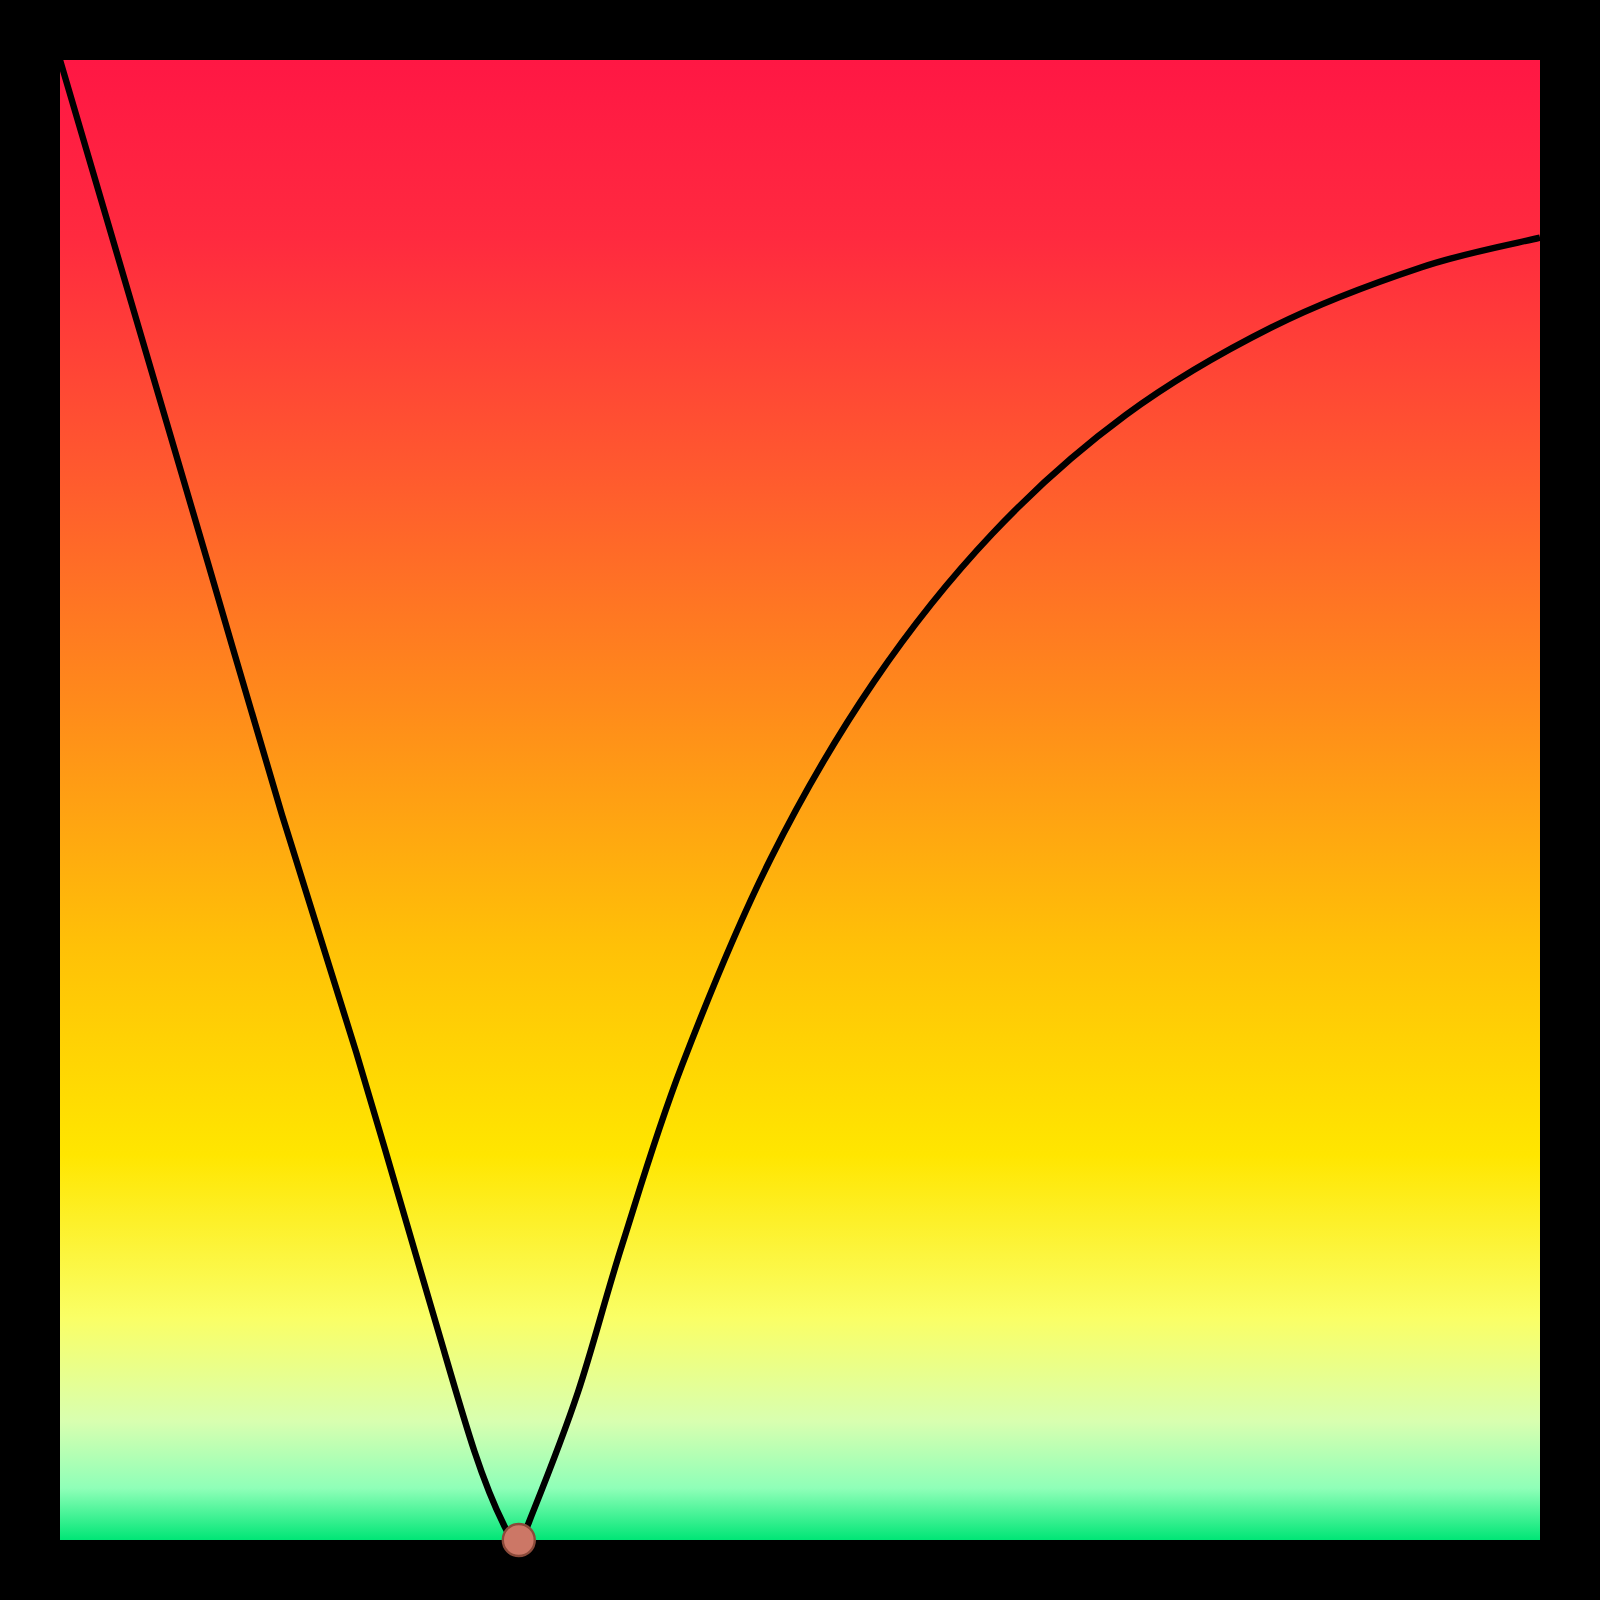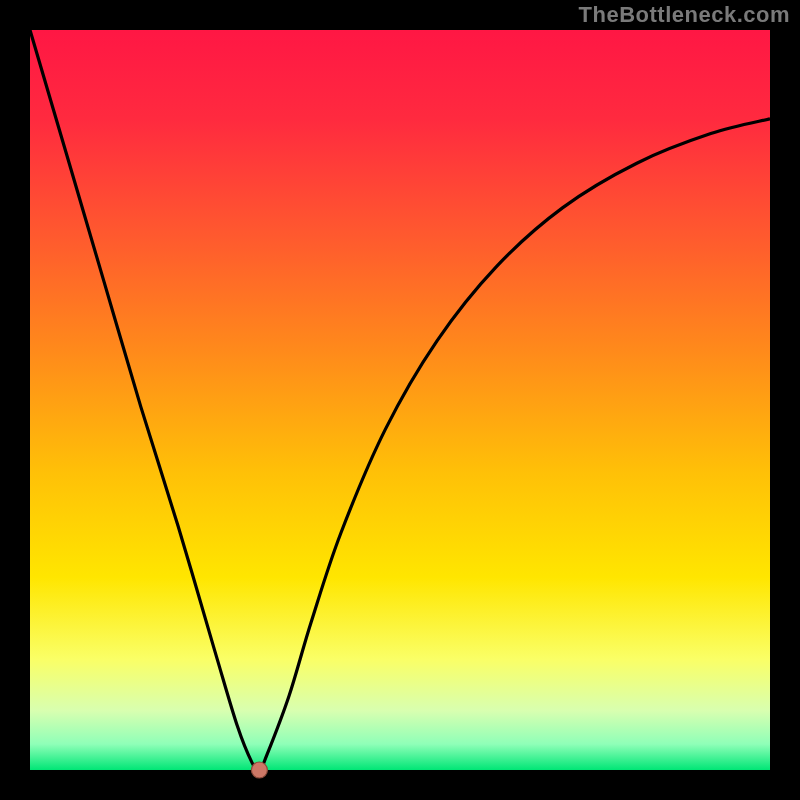--- a/index.html
+++ b/index.html
@@ -58,14 +58,13 @@
       </clipPath>
     </defs>
 
     <rect x="30" y="30" width="740" height="740" fill="url(#bg-grad)"></rect>
 
     <path id="curve-path" fill="none" stroke="#000000" stroke-width="3.2" clip-path="url(#plot-clip)" d="M 30 30 C 36.166666666666664 50.96666666666667, 54.666666666666664 113.86666666666667, 67 155.8 C 79.33333333333333 197.73333333333335, 91.66666666666667 239.66666666666663, 104 281.59999999999997 C 116.33333333333333 323.5333333333333, 128.66666666666666 366.70000000000005, 141 407.40000000000003 C 153.33333333333334 448.1, 165.66666666666666 485.09999999999997, 178 525.8 C 190.33333333333334 566.5, 205.13333333333333 618.3000000000001, 215 651.6 C 224.86666666666667 684.9, 231.03333333333336 707.0999999999999, 237.20000000000002 725.5999999999999 C 243.36666666666667 744.0999999999999, 248.3 755.2, 252 762.6 C 255.7 770, 256.9333333333333 771.2333333333333, 259.4 770 C 261.8666666666667 768.7666666666667, 261.8666666666667 767.5333333333333, 266.8 755.1999999999999 C 271.73333333333335 742.8666666666666, 281.6 718.2, 289 696 C 296.4 673.8, 302.56666666666666 649.1333333333333, 311.2 622 C 319.8333333333333 594.8666666666667, 328.4666666666667 565.2666666666667, 340.8 533.1999999999999 C 353.1333333333333 501.13333333333327, 369.16666666666663 461.6666666666667, 385.2 429.6 C 401.23333333333335 397.53333333333336, 418.50000000000006 367.93333333333334, 437.00000000000006 340.8 C 455.50000000000006 313.6666666666667, 475.23333333333335 288.99999999999994, 496.2 266.79999999999995 C 517.1666666666666 244.59999999999997, 539.3666666666667 224.86666666666665, 562.8 207.6 C 586.2333333333332 190.33333333333334, 612.1333333333332 175.53333333333336, 636.8 163.20000000000005 C 661.4666666666667 150.86666666666673, 688.6 141.00000000000003, 710.8000000000001 133.60000000000002 C 733.0000000000001 126.20000000000002, 760.1333333333333 121.26666666666667, 770 118.8"></path>
 
     <circle id="min-dot" r="8" fill="#cc7766" stroke="#8a4a3a" stroke-width="1.2" cx="259.4" cy="770"></circle>
   </svg>
 
-  <div class="watermark">TheBottleneck.com</div>
 </div>
 
 </body></html>

